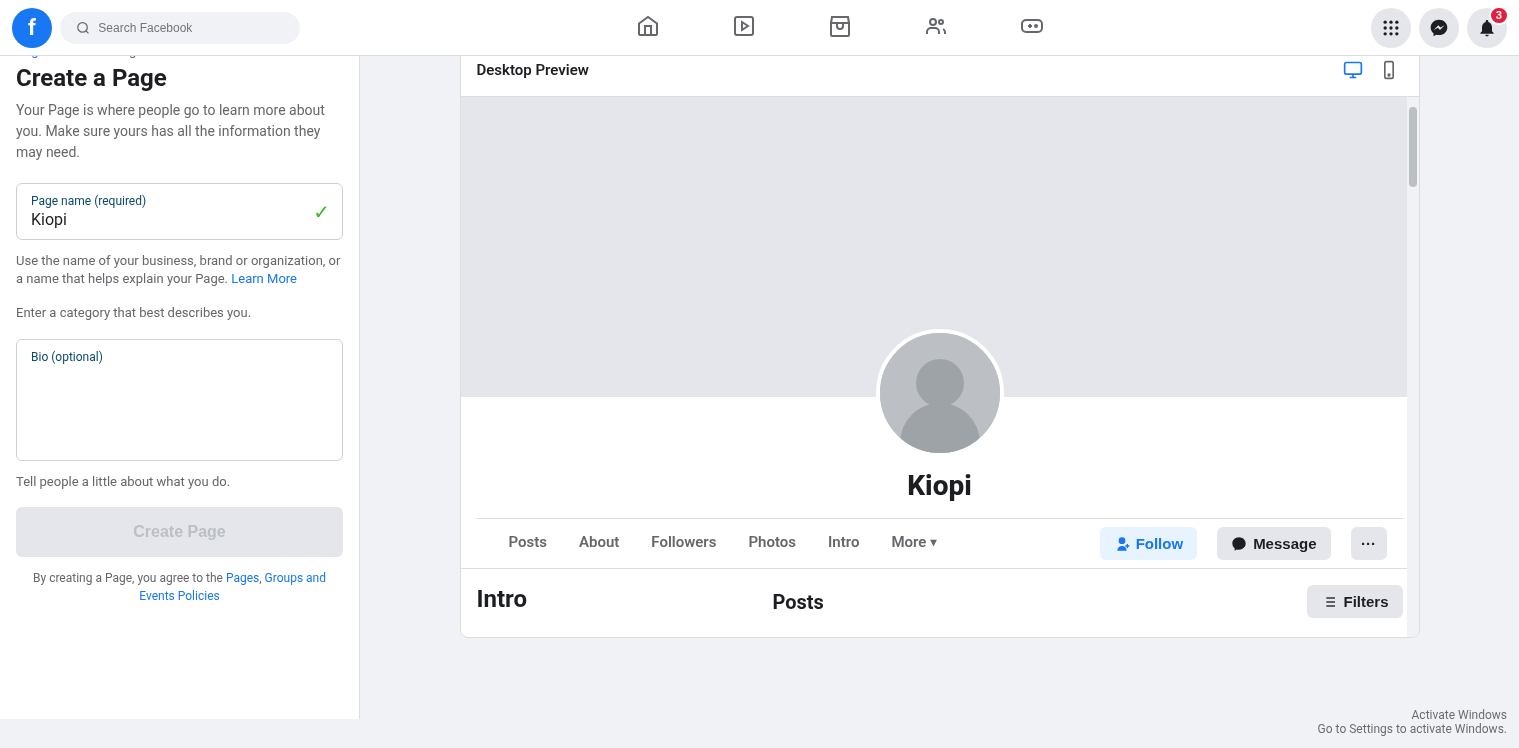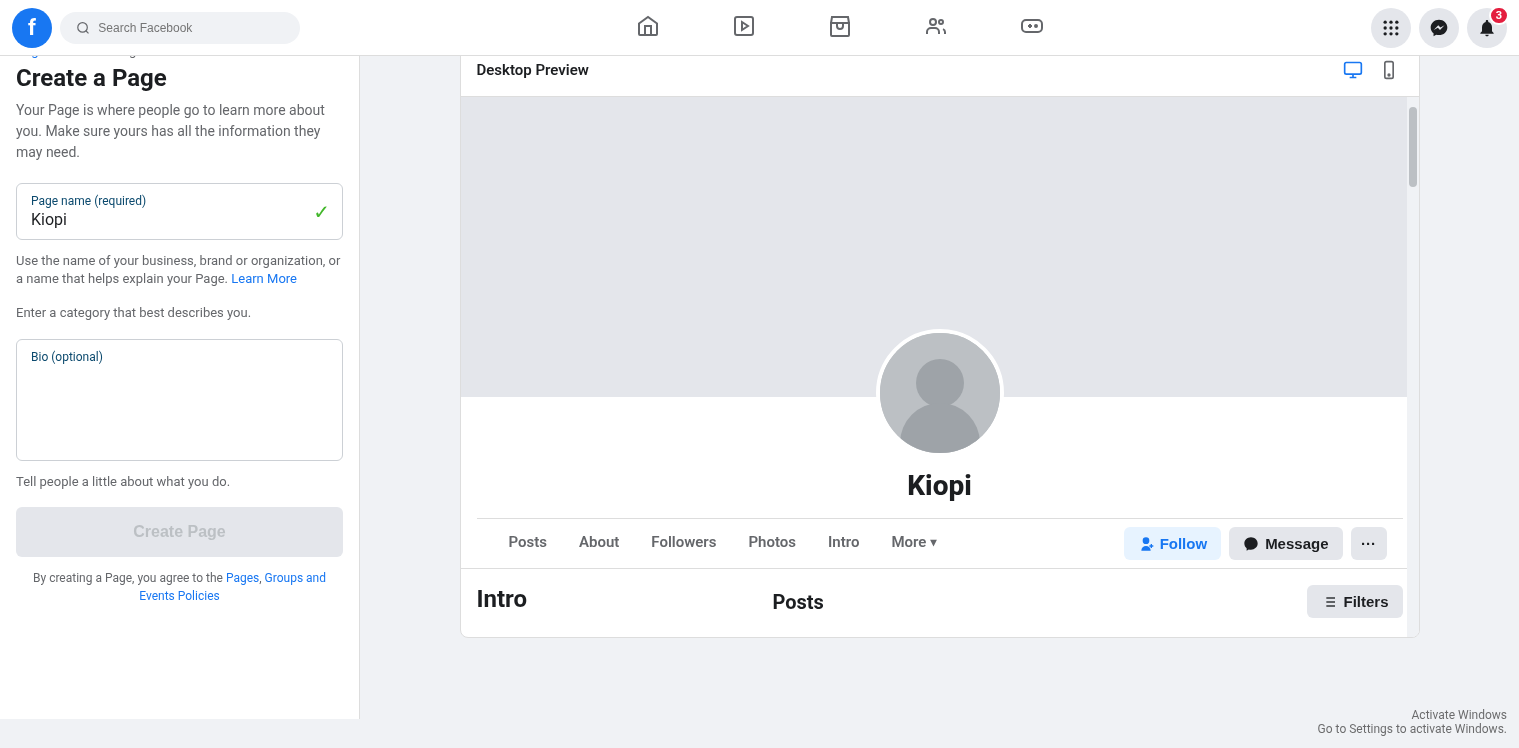--- a/index.html
+++ b/index.html
@@ -59,21 +59,21 @@
     .cover-area { background: #e4e6eb; height: 300px; position: relative; }
     .profile-avatar-wrap { position: absolute; bottom: -60px; left: 50%; transform: translateX(-50%); }
     .profile-avatar { width: 128px; height: 128px; border-radius: 50%; background: #bcc0c4; border: 4px solid #fff; display: flex; align-items: center; justify-content: center; overflow: hidden; }
     .avatar-person { width: 100%; height: 100%; background: #bcc0c4; position: relative; }
     .avatar-head { width: 48px; height: 48px; border-radius: 50%; background: #9ea3a8; position: absolute; top: 26px; left: 50%; transform: translateX(-50%); }
     .avatar-body { width: 80px; height: 50px; border-radius: 40px 40px 0 0; background: #9ea3a8; position: absolute; bottom: 0; left: 50%; transform: translateX(-50%); }
 
     .profile-name-area { padding: 72px 16px 0; text-align: center; border-bottom: 1px solid #ddd; }
     .profile-name { font-size: 28px; font-weight: 800; color: #1c1e21; margin-bottom: 16px; }
     .profile-tab { padding: 14px 16px; font-size: 15px; font-weight: 600; color: #65676b; cursor: pointer; border-bottom: 3px solid transparent; white-space: nowrap; }
-    .profile-actions { display: flex; gap: 8px; margin-left: auto; align-items: center; }
+    .profile-actions { display: flex; gap: 20px; margin-left: auto; align-items: center; }
     .action-btn { display: flex; align-items: center; gap: 6px; padding: 8px 14px; border-radius: 6px; font-size: 15px; font-weight: 600; cursor: pointer; border: none; }
     .action-btn-follow { background: #e7f3ff; color: #1877f2; }
     .action-btn-message { background: #e4e6eb; color: #1c1e21; }
     .action-btn-more { background: #e4e6eb; color: #1c1e21; width: 36px; padding: 8px; justify-content: center; border-radius: 6px; }
 
     .profile-body { display: flex; gap: 16px; padding: 16px; }
     .intro-col { width: 280px; flex-shrink: 0; }
     .intro-title { font-size: 24px; font-weight: 700; color: #1c1e21; margin-bottom: 8px; }
     .posts-col { flex: 1; }
     .posts-header { display: flex; align-items: center; justify-content: space-between; margin-bottom: 12px; }

